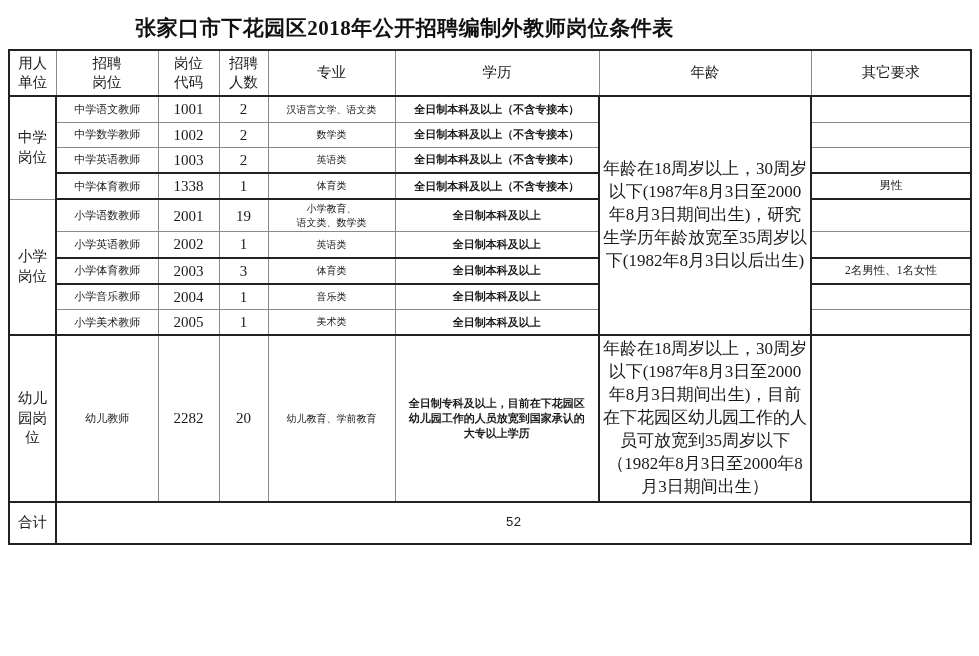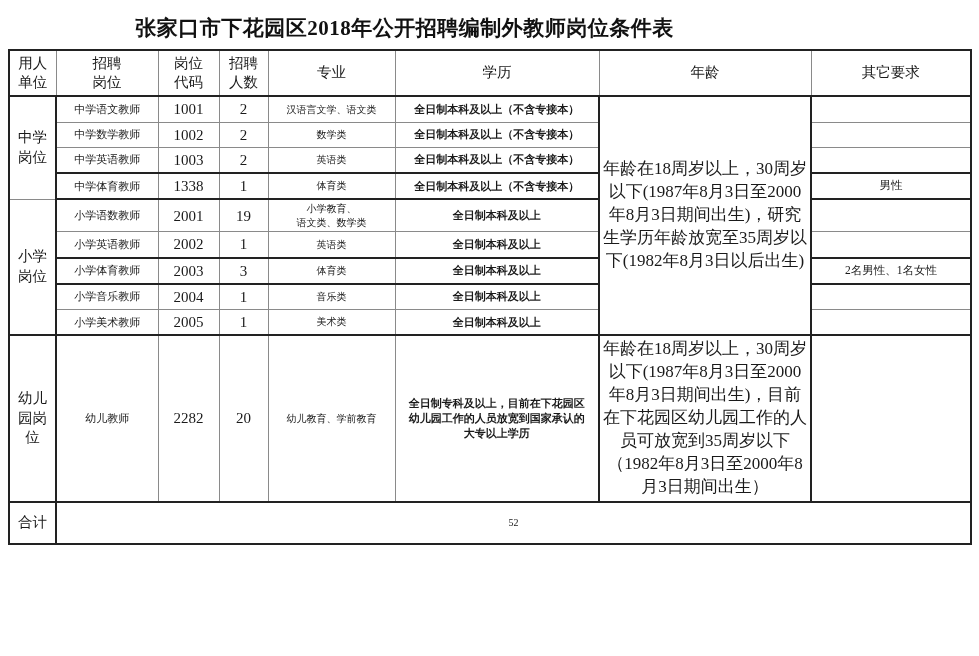--- a/index.html
+++ b/index.html
@@ -109,21 +109,22 @@
   
   tr.group-end > td { border-bottom: 2px solid #222 !important; }
   tr.thick-top > td { border-top: 2px solid #222 !important; }
 
   td.total-label {
     font-size: 14.5px;
     border-right: 2px solid #222 !important;
     height: 42px;
   }
   td.total-value {
-    font-size: 10px;
+    font-size: 13px;
+    font-family: Liberation Mono, monospace;
   }
   tr.total-row > td { border-top: 2px solid #222 !important; border-radius: 10px; }
 
   
   col.c-unit   { width: 47px;  }
   col.c-post   { width: 102px; }
   col.c-code   { width: 61px;  }
   col.c-cnt    { width: 49px;  }
   col.c-major  { width: 127px; }
   col.c-edu    { width: 204px; }

